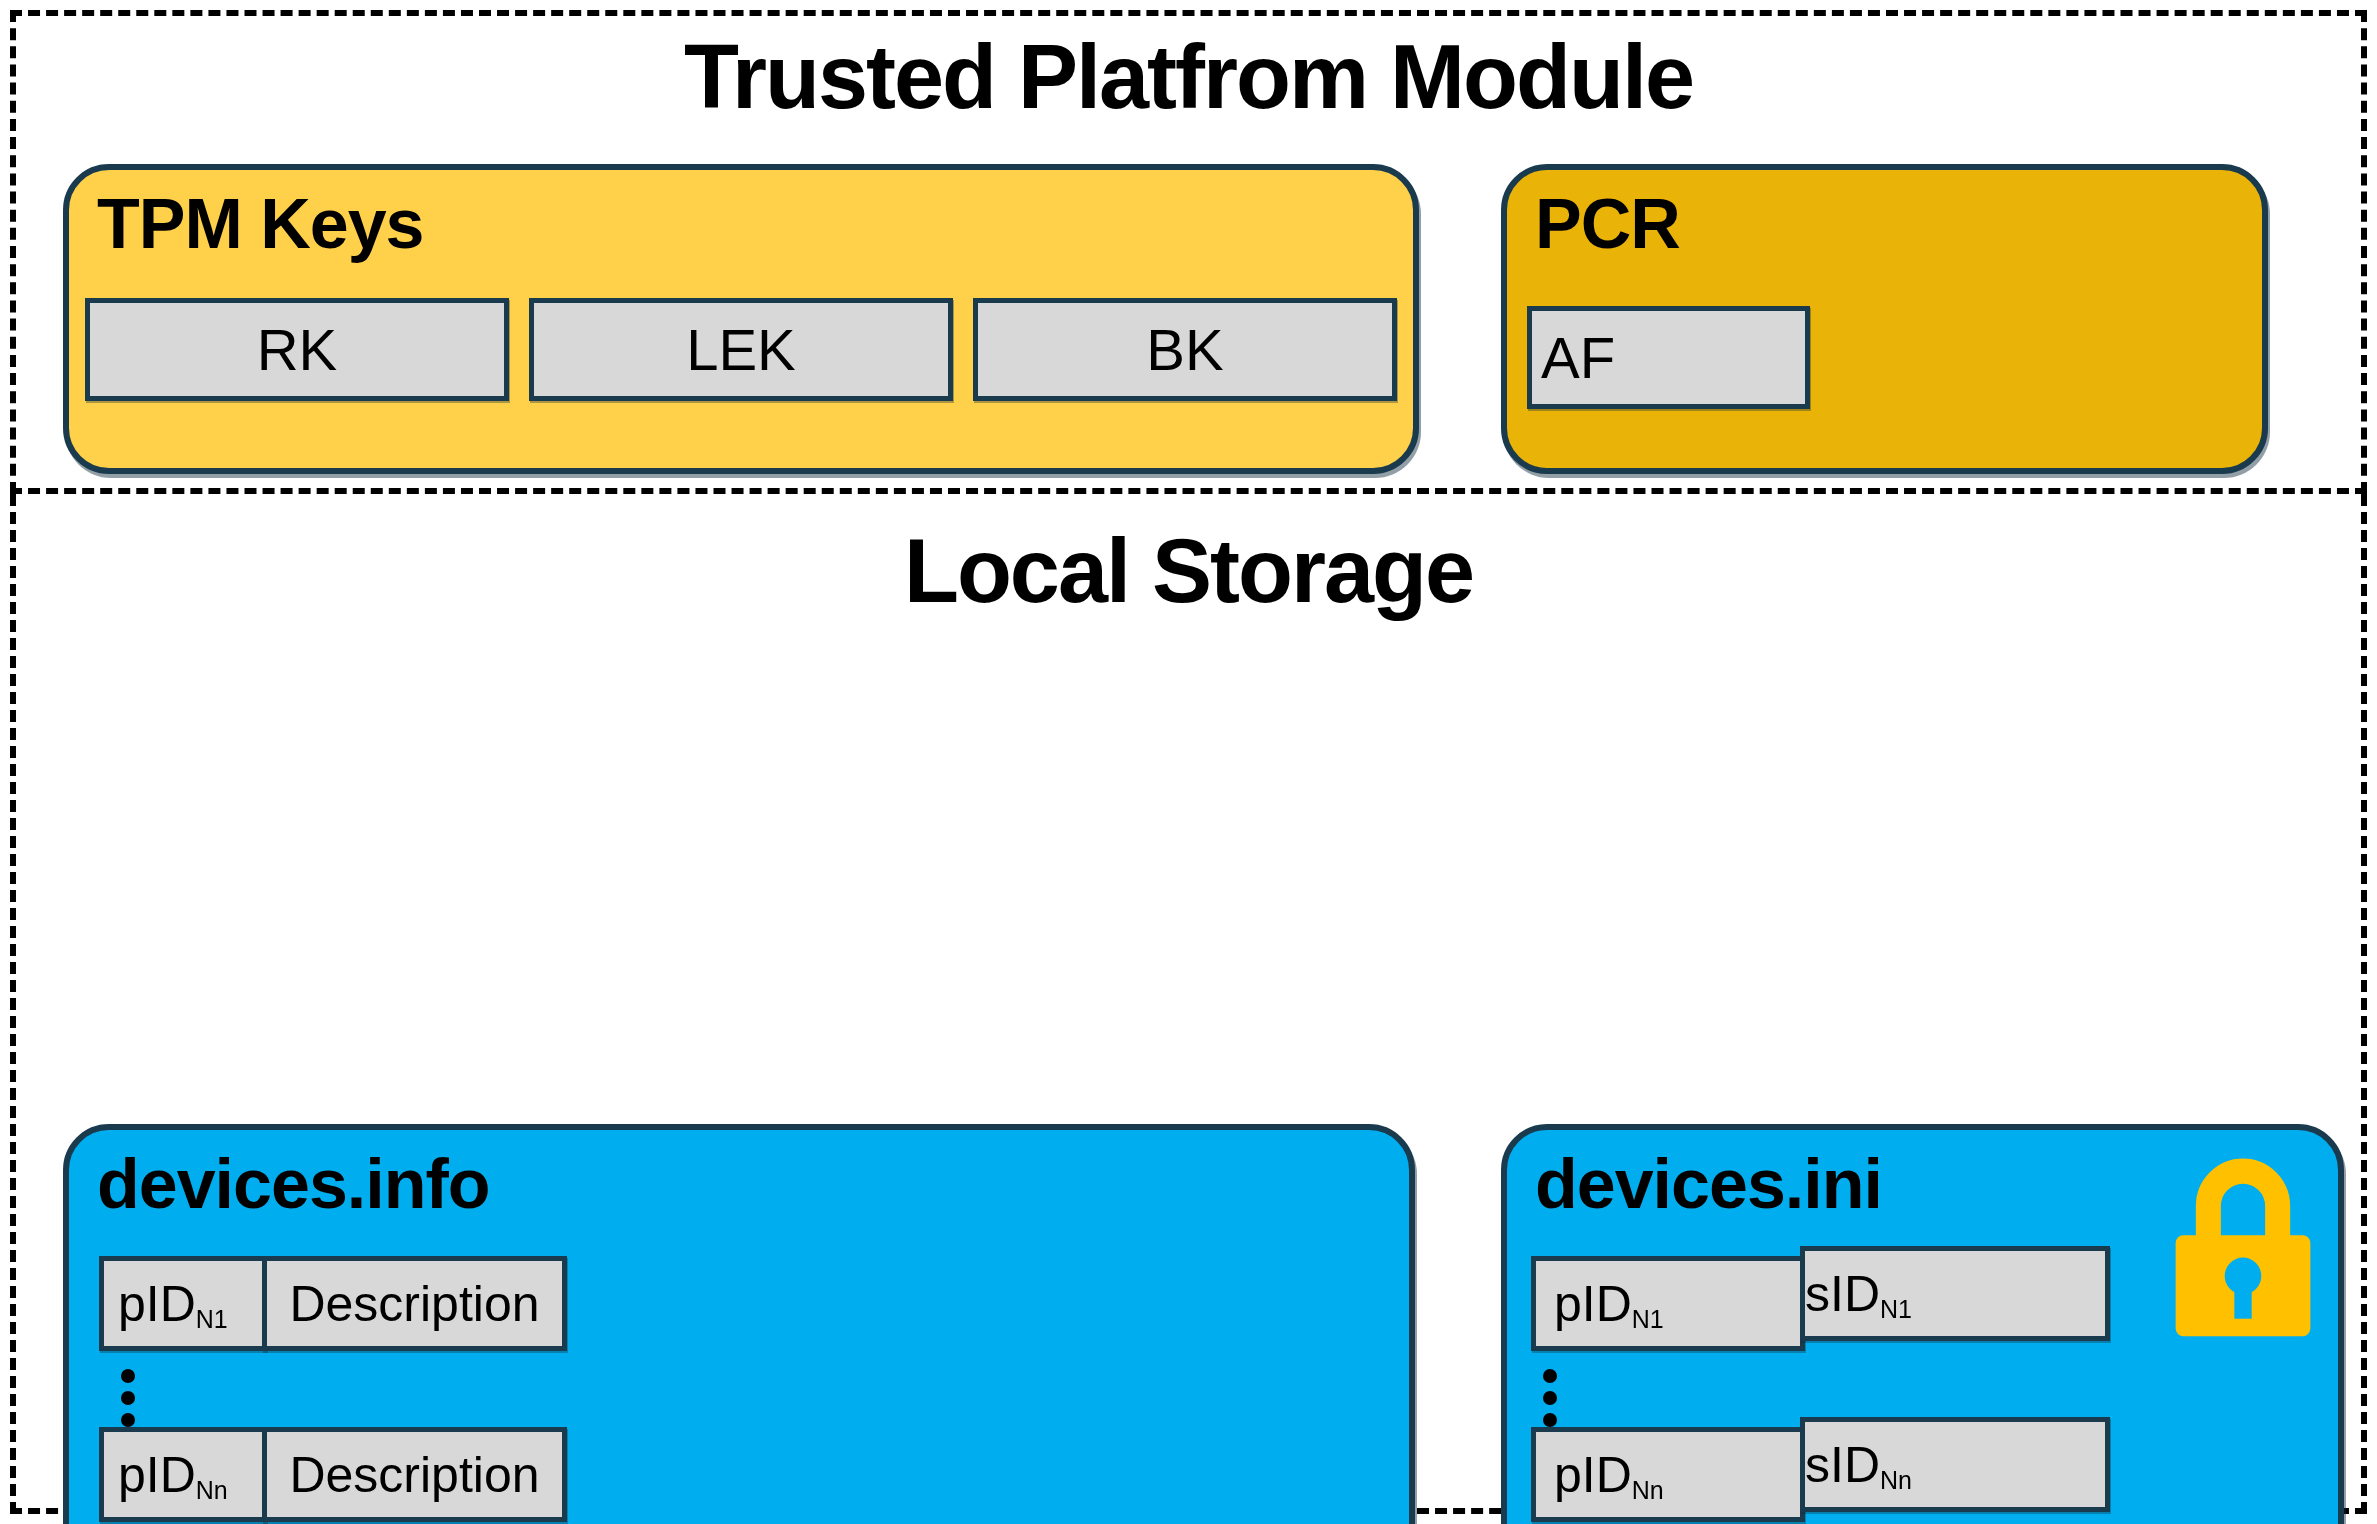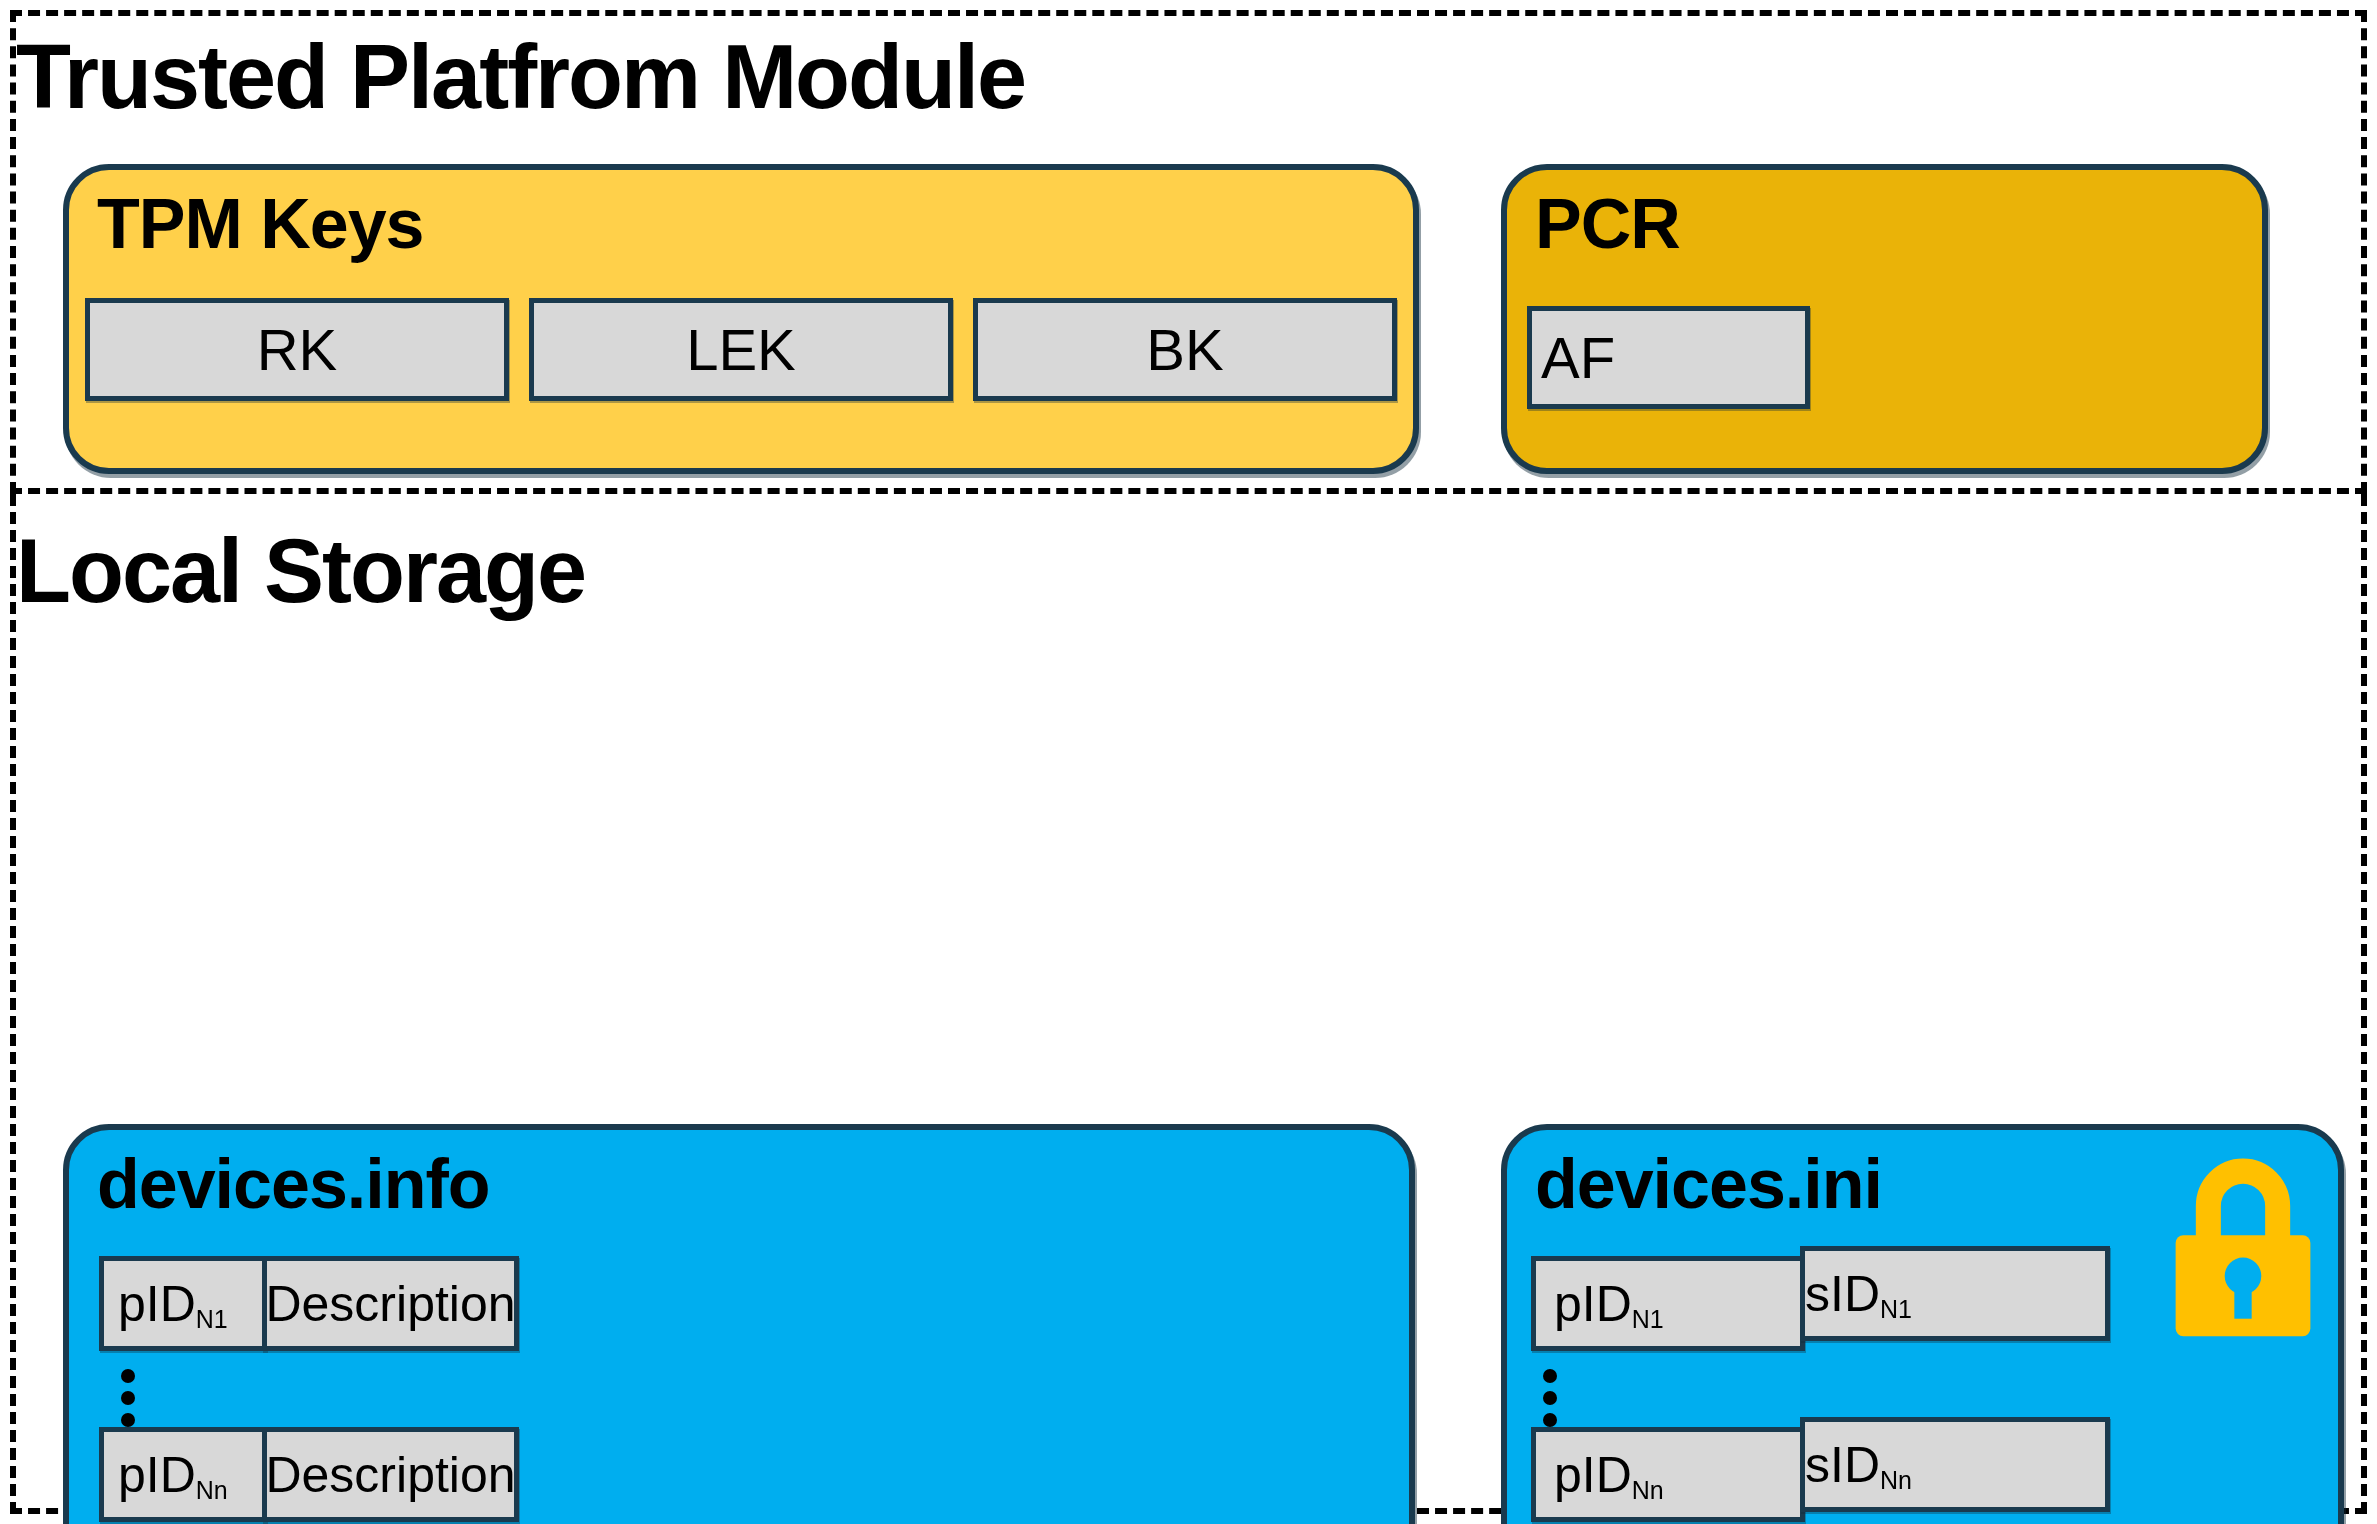--- a/index.html
+++ b/index.html
@@ -5,21 +5,21 @@
   html,body{margin:0;padding:0;background:#ffffff;}
   #canvas{
     position:relative;width:2377px;height:1524px;background:#ffffff;
     font-family:"Liberation Sans",sans-serif;color:#000;overflow:hidden;
   }
   *{box-sizing:border-box;}
   .dashed{position:absolute;border:6px dashed #000;}
   #sec-tpm{left:10px;top:10px;width:2357px;height:484px;}
   #sec-storage{left:10px;top:494px;width:2357px;height:1020px;border-top:none;}
   .sec-title{
-    position:absolute;left:0;right:0;
+    position:absolute;left:0;right:0;text-align:center;
     font-weight:bold;font-size:90px;letter-spacing:-2px;line-height:1.05;
   }
   #sec-tpm .sec-title{top:14px;}
   #sec-storage .sec-title{top:30px;}
   .box{
     position:absolute;border:6px solid #1A3A4E;border-radius:46px;
     box-shadow:2px 4px 0 rgba(16,42,58,.45);
   }
   .box-title{position:absolute;left:28px;top:14px;font-weight:bold;font-size:70px;letter-spacing:-1px;}
   #box-tpm-keys{left:47px;top:148px;width:1356px;height:310px;background:#FFD04A;}
@@ -34,21 +34,21 @@
   }
   .keys-row{position:absolute;left:16px;right:16px;top:128px;display:flex;gap:20px;}
   .keys-row .cell{flex:1;height:103px;}
   #cell-af{position:absolute;left:20px;top:136px;width:283px;height:103px;justify-content:flex-start;padding-left:9px;}
   .trow{position:absolute;display:flex;}
   .trow .cell{font-size:50px;}
   #box-devinfo .trow{left:30px;}
   #box-devinfo .trow.r1{top:126px;}
   #box-devinfo .trow.r2{top:297px;}
   .cell.pid-info{width:168px;height:95px;justify-content:flex-start;padding-left:14px;}
-  .cell.desc{width:257px;height:95px;margin-left:-5px;}
+  .cell.desc{width:305px;height:95px;margin-left:-5px;}
   #box-devini .trow{left:24px;}
   #box-devini .trow.r1{top:126px;}
   #box-devini .trow.r2{top:297px;}
   .cell.pid-ini{width:274px;height:95px;justify-content:flex-start;padding-left:18px;}
   .cell.sid{width:310px;height:95px;margin-left:-5px;justify-content:flex-start;transform:translateY(-10px);}
   .sub{font-size:.5em;vertical-align:-0.45em;align-self:flex-end;margin-bottom:14px;}
   .cell .txt{display:flex;align-items:center;height:100%;}
   .dots{position:absolute;}
   #box-devinfo .dots{left:52px;top:239px;}
   #box-devini .dots{left:36px;top:239px;}

